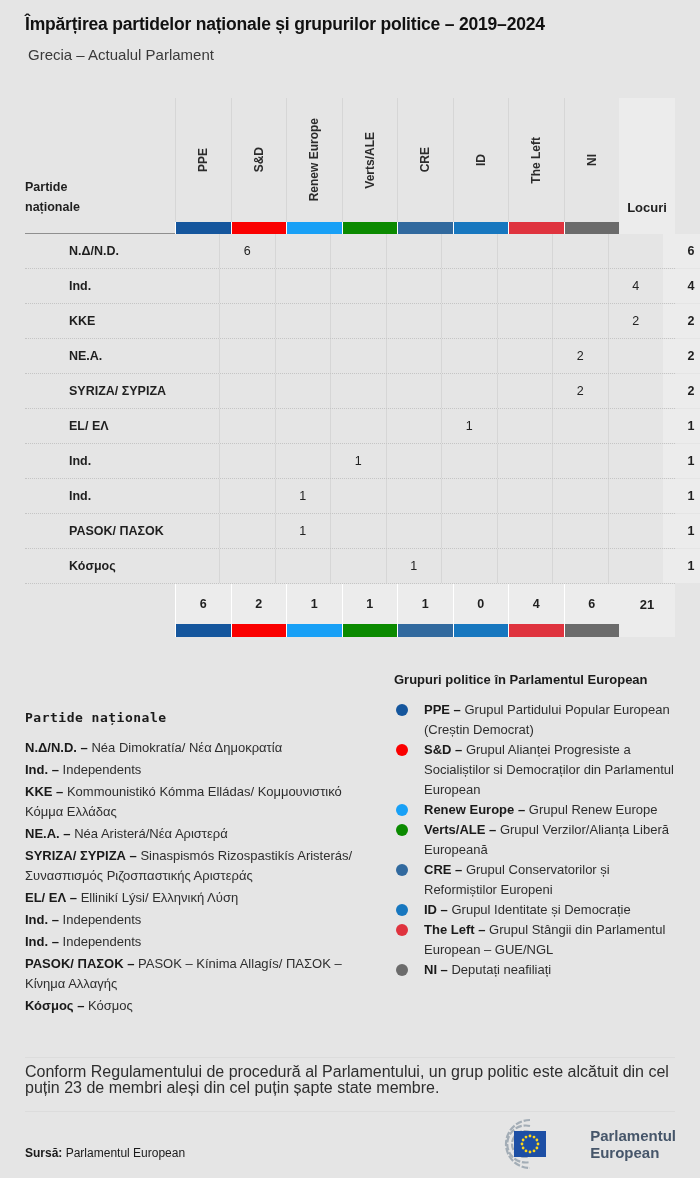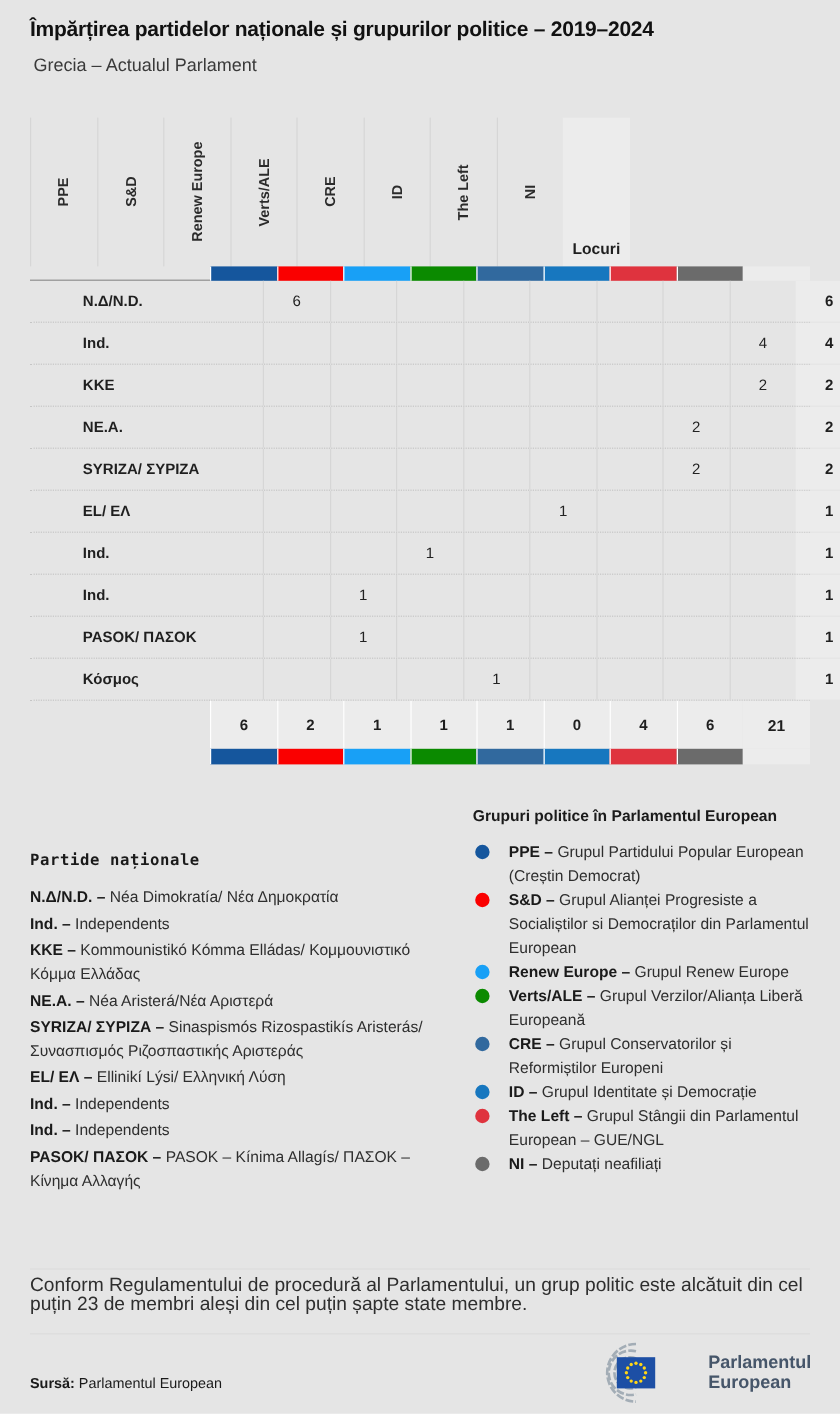--- a/index.html
+++ b/index.html
@@ -65,20 +65,26 @@
 <body>
 
 <div class="page">
 
   <div class="title">Împărțirea partidelor naționale și grupurilor politice – 2019–2024</div>
   <div class="subtitle">Grecia – Actualul Parlament</div>
 
   <div class="tbl">
 
     <div class="trow thead">
+      <div class="c-label">
+        <div class="rowhead">
+          <span>Partide</span><br>
+          <span>naționale</span>
+        </div>
+      </div>
       <div class="c-cells">
           <div class="gcell">
             <span class="v-label">PPE</span>
           </div>
           <div class="gcell">
             <span class="v-label">S&amp;D</span>
           </div>
           <div class="gcell">
             <span class="v-label">Renew Europe</span>
           </div>
@@ -297,20 +303,21 @@
     <div id="party-legend-box">
         <p class="lg-item"><span class="lg-abbr">Ν.Δ/N.D. –</span> <span>Néa Dimokratía/ Νέα Δημοκρατία</span></p>
         <p class="lg-item"><span class="lg-abbr">Ind. –</span> <span>Independents</span></p>
         <p class="lg-item"><span class="lg-abbr">KKE –</span> <span>Kommounistikó Kómma Elládas/ Κομμουνιστικό Κόμμα Ελλάδας</span></p>
         <p class="lg-item"><span class="lg-abbr">NE.A. –</span> <span>Néa Aristerá/Νέα Αριστερά</span></p>
         <p class="lg-item"><span class="lg-abbr">SYRIZA/ ΣΥΡΙΖΑ –</span> <span>Sinaspismós Rizospastikís Aristerás/ Συνασπισμός Ριζοσπαστικής Αριστεράς</span></p>
         <p class="lg-item"><span class="lg-abbr">EL/ ΕΛ –</span> <span>Ellinikí Lýsi/ Ελληνική Λύση</span></p>
         <p class="lg-item"><span class="lg-abbr">Ind. –</span> <span>Independents</span></p>
         <p class="lg-item"><span class="lg-abbr">Ind. –</span> <span>Independents</span></p>
         <p class="lg-item"><span class="lg-abbr">PASOK/ ΠΑΣΟΚ –</span> <span>PASOK – Kínima Allagís/ ΠΑΣΟΚ – Κίνημα Αλλαγής</span></p>
+        <p class="lg-item"><span class="lg-abbr">Κόσμος –</span> <span>Κόσμος</span></p>
       </div>
   </div>
 
   <div class="legend-right">
     <div class="lg-head">Grupuri politice în Parlamentul European</div>
     <div id="group-legend-box">
         <p class="lg-item dot-item"><span class="lg-dot" style="background-color: rgb(21, 86, 157);"></span><span class="lg-abbr">PPE –</span> <span>Grupul Partidului Popular European (Creștin Democrat)</span></p>
         <p class="lg-item dot-item"><span class="lg-dot" style="background-color: rgb(250, 0, 0);"></span><span class="lg-abbr">S&amp;D –</span> <span>Grupul Alianței Progresiste a Socialiștilor si Democraților din Parlamentul European</span></p>
         <p class="lg-item dot-item"><span class="lg-dot" style="background-color: rgb(24, 160, 246);"></span><span class="lg-abbr">Renew Europe –</span> <span>Grupul Renew Europe</span></p>
         <p class="lg-item dot-item"><span class="lg-dot" style="background-color: rgb(11, 138, 0);"></span><span class="lg-abbr">Verts/ALE –</span> <span>Grupul Verzilor/Alianța Liberă Europeană</span></p>

